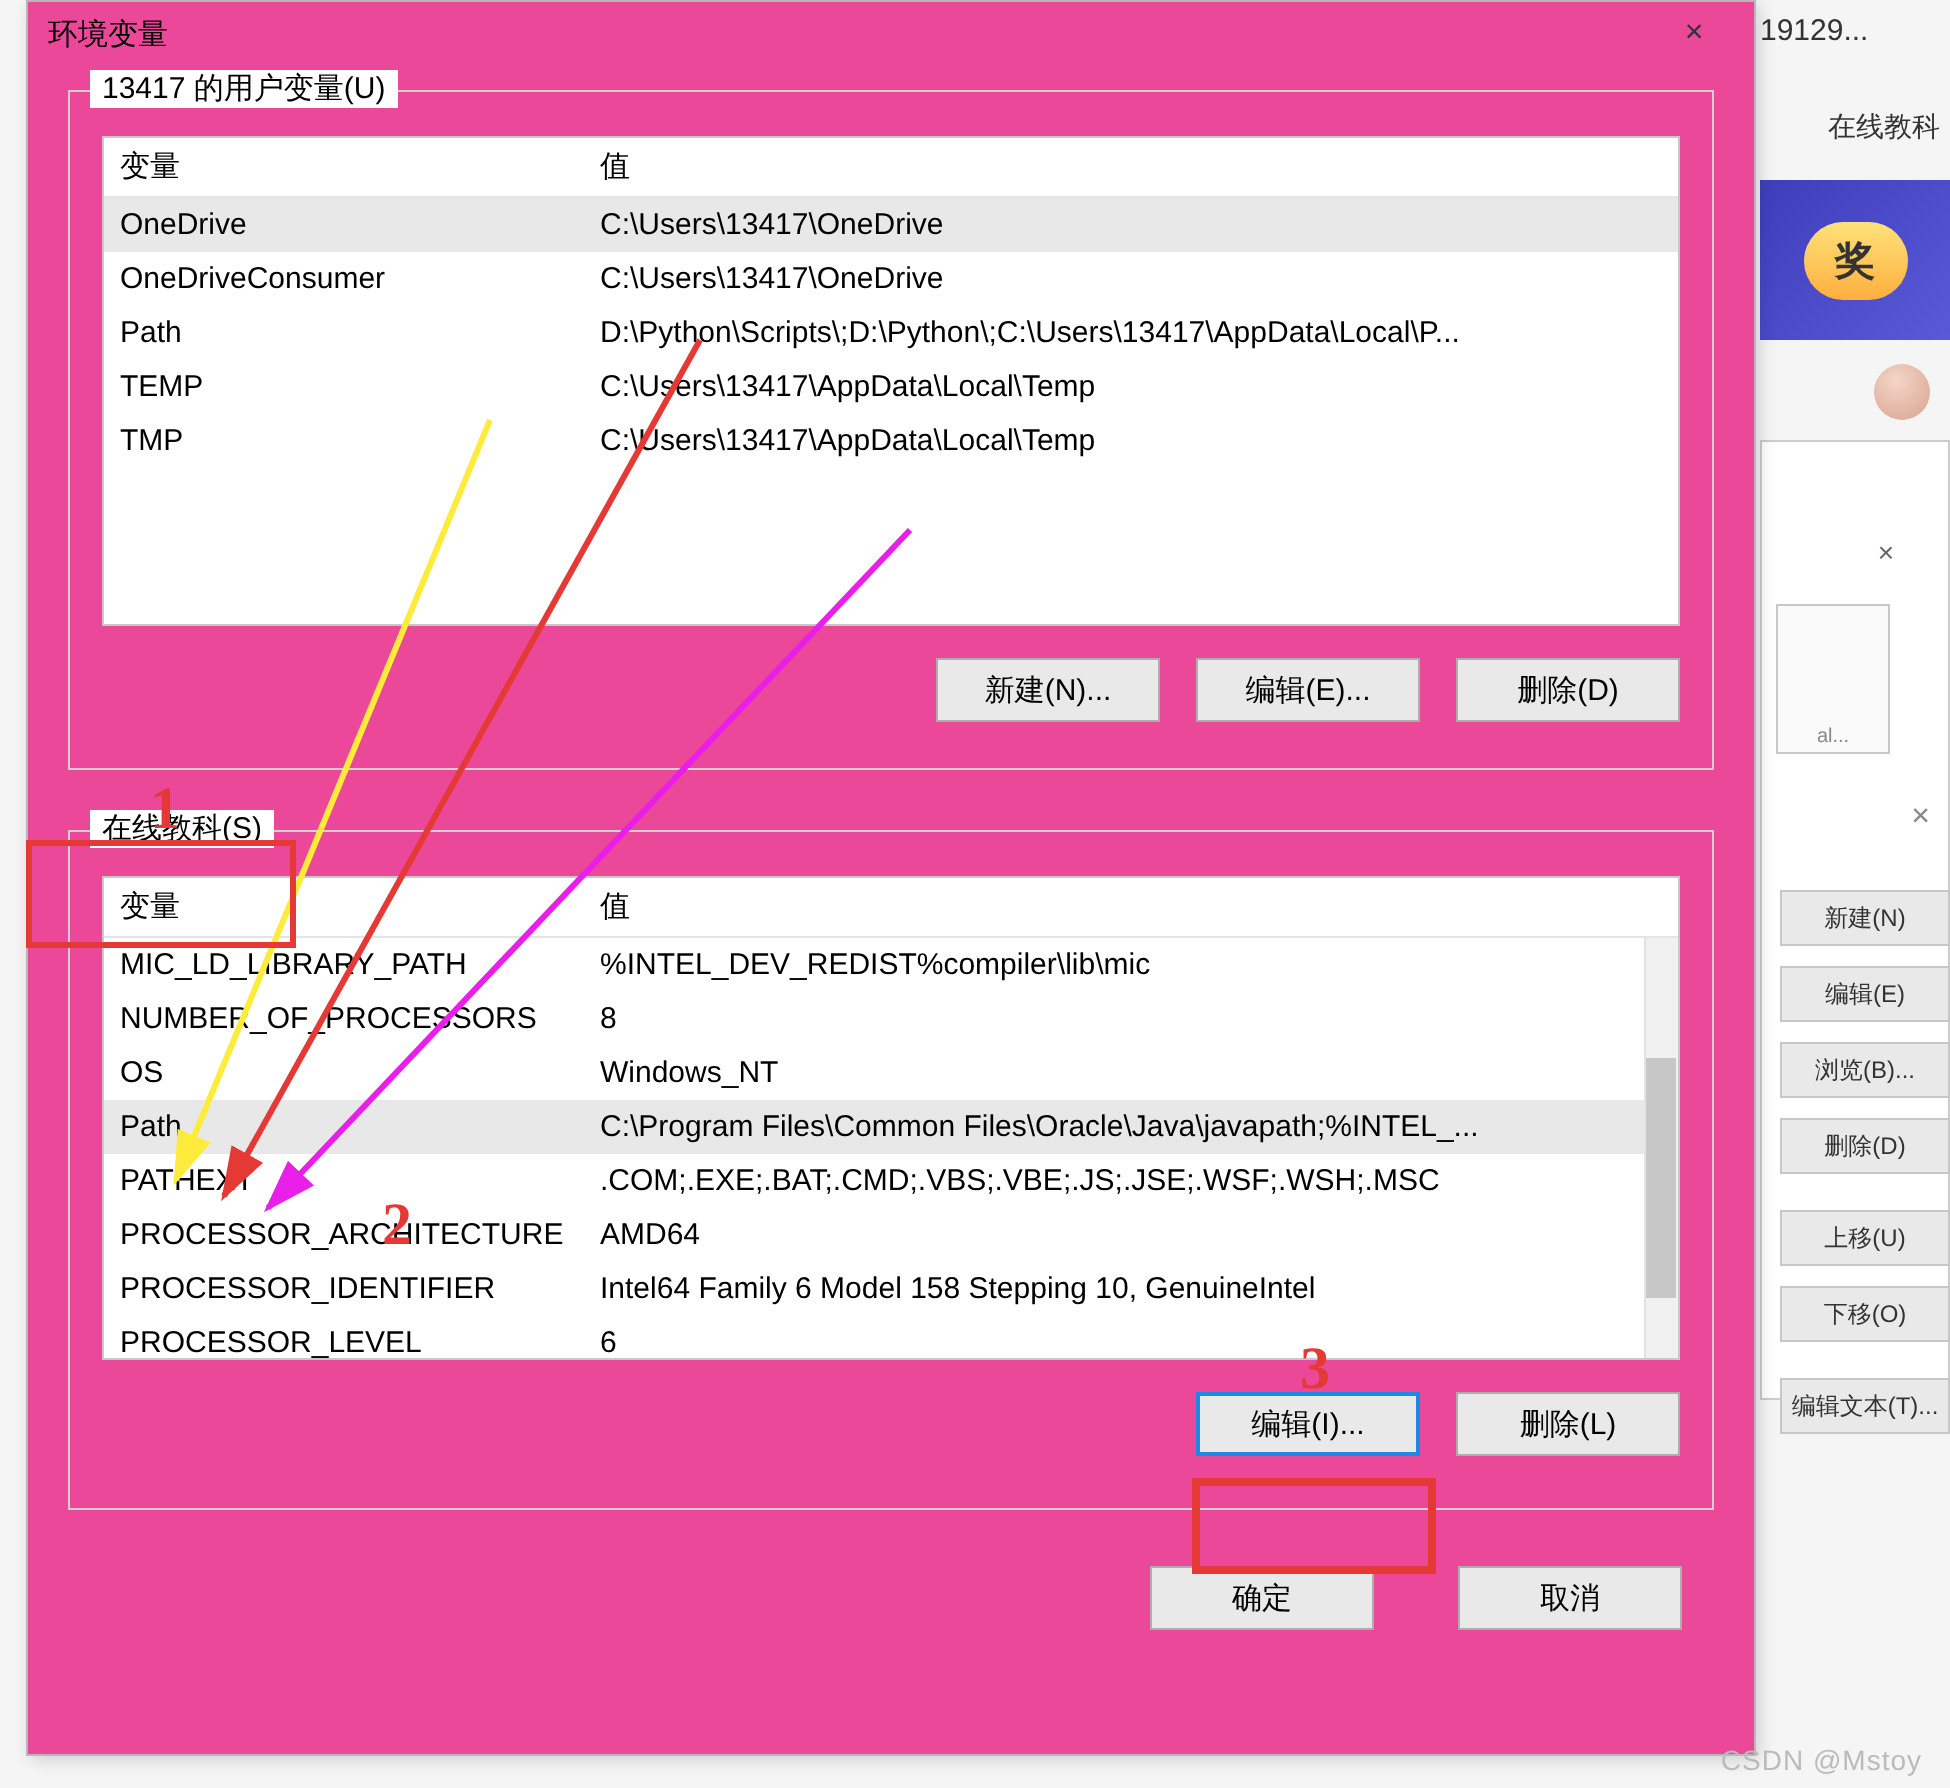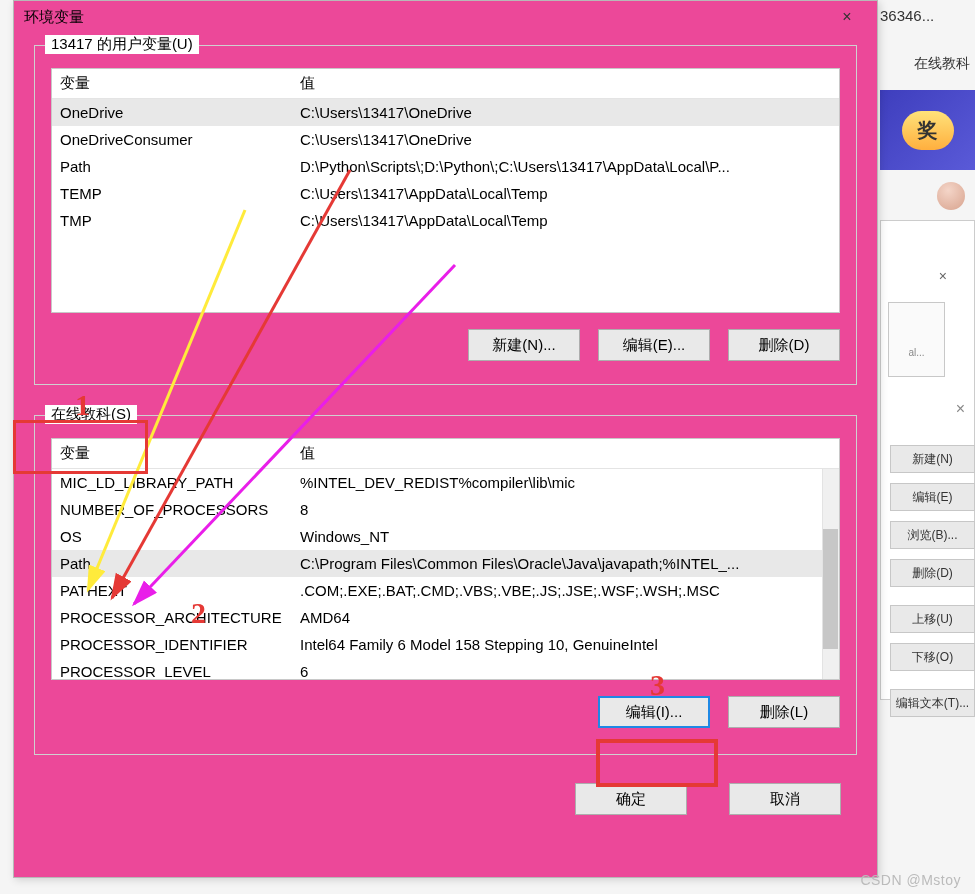--- a/index.html
+++ b/index.html
@@ -6,21 +6,21 @@
 body { width: 975px; height: 894px; background: #f5f5f5; position: relative; overflow: hidden; font-size: 14px; }
 
 
 .bg-top { position: absolute; top: 0; right: 0; left: 880px; height: 30px; font-size: 15px; color: #333; display:flex; align-items:center; }
 .bg-link { position: absolute; top: 55px; right: 5px; font-size: 14px; color: #333; }
 .bg-banner { position: absolute; top: 90px; right: 0; width: 95px; height: 80px; background: linear-gradient(135deg,#3e3ebd,#5a5ad8); display:flex; align-items:center; justify-content:center; color:#222; }
 .bg-banner-inner { background: linear-gradient(#ffe27a,#ffaf3e); border-radius: 20px; padding: 6px 16px; font-size: 20px; font-weight: bold; color:#333;}
 .bg-avatar { position: absolute; top: 182px; right: 10px; width: 28px; height: 28px; border-radius: 50%; background: radial-gradient(circle at 40% 30%, #f4d5c8, #d8a38e); }
 .bg-panel { position: absolute; top: 220px; right: 0; width: 95px; height: 480px; background: #fff; border: 1px solid #ccc; }
 .bg-panel-x { position: absolute; top: 268px; right: 28px; font-size: 14px; color: #666; }
-.bg-panel-inner { position: absolute; top: 302px; right: 30px; width: 57px; height: 75px; border:1px solid #c8c8c8; background:#fafafa; font-size:10px; display:flex; align-items:flex-end; justify-content:center; color:#888; padding-bottom:18px;}
+.bg-panel-inner { position: absolute; top: 302px; right: 30px; width: 57px; height: 75px; border:1px solid #c8c8c8; background:#fafafa; font-size:10px; display:flex; align-items:flex-end; justify-content:center; color:#888; padding-bottom:2px;}
 .side-btn { position: absolute; right: 0; width: 85px; height: 28px; background: #e9e9e9; border: 1px solid #c7c7c7; font-size: 12px; display:flex; align-items:center; justify-content:center; color:#333; cursor:pointer; }
 .side-x { position: absolute; right: 10px; top: 400px; color:#888; font-size:16px; }
 
 
 .dialog { position: absolute; top: 0; left: 13px; width: 865px; height: 878px; background: #ec4899; border: 1px solid #b8b8b8; box-shadow: 2px 2px 8px rgba(0,0,0,0.15); }
 .titlebar { height: 32px; display: flex; align-items: center; padding: 0 10px; font-size: 15px; }
 .titlebar .spacer { flex: 1; }
 .close-x { width: 40px; text-align: center; font-size: 16px; cursor: pointer; color:#333; }
 
 .groupbox { margin: 12px 20px; border: 1px solid #d0d0d0; position: relative; padding: 22px 16px 16px 16px; }
@@ -53,21 +53,21 @@
 .btn { width: 112px; height: 32px; background: #e9e9e9; border: 1px solid #adadad; display: flex; align-items: center; justify-content: center; font-size: 15px; cursor: pointer; }
 .btn.focus { border: 2px solid #1e88e5; }
 
 .bottom-row { display:flex; justify-content:flex-end; gap:42px; padding: 16px 36px 0 16px; }
 
 .watermark { position:absolute; bottom: 6px; right: 14px; color:#bbb; font-size:14px; z-index:30; letter-spacing:0.5px;}
 </style>
 </head>
 <body>
 
-<div class="bg-top">36346...</div>
+<div class="bg-top">19129...</div>
 <div class="bg-link">在线教科</div>
 <div class="bg-banner">
     <div class="bg-banner-inner">奖</div>
   </div>
 <div class="bg-avatar"></div>
 <div class="bg-panel"></div>
 <div class="bg-panel-x">×</div>
 <div class="bg-panel-inner">al...</div>
 <div class="side-x">×</div>
 <div class="side-btn" style="top:445px">新建(N)</div>

